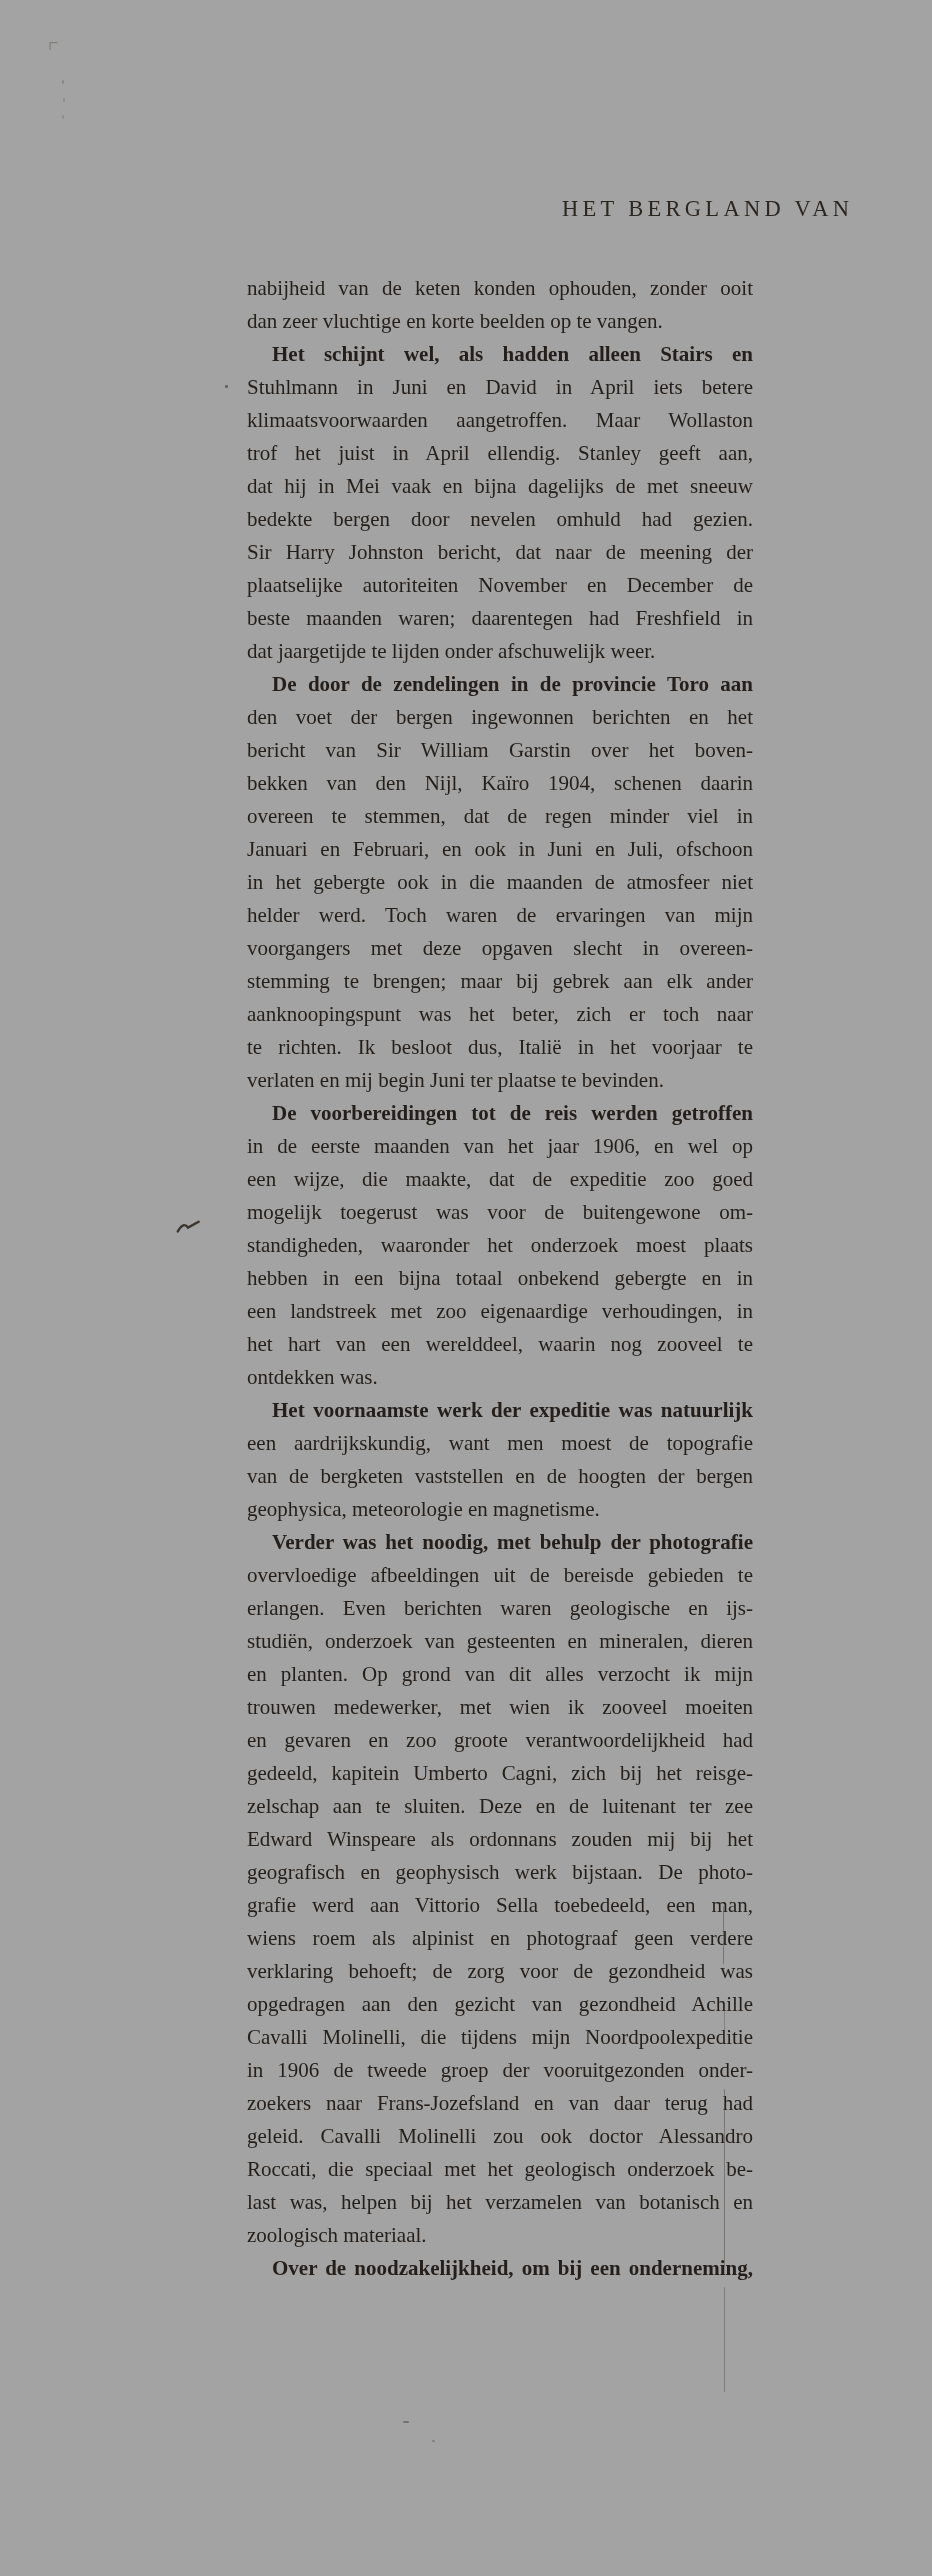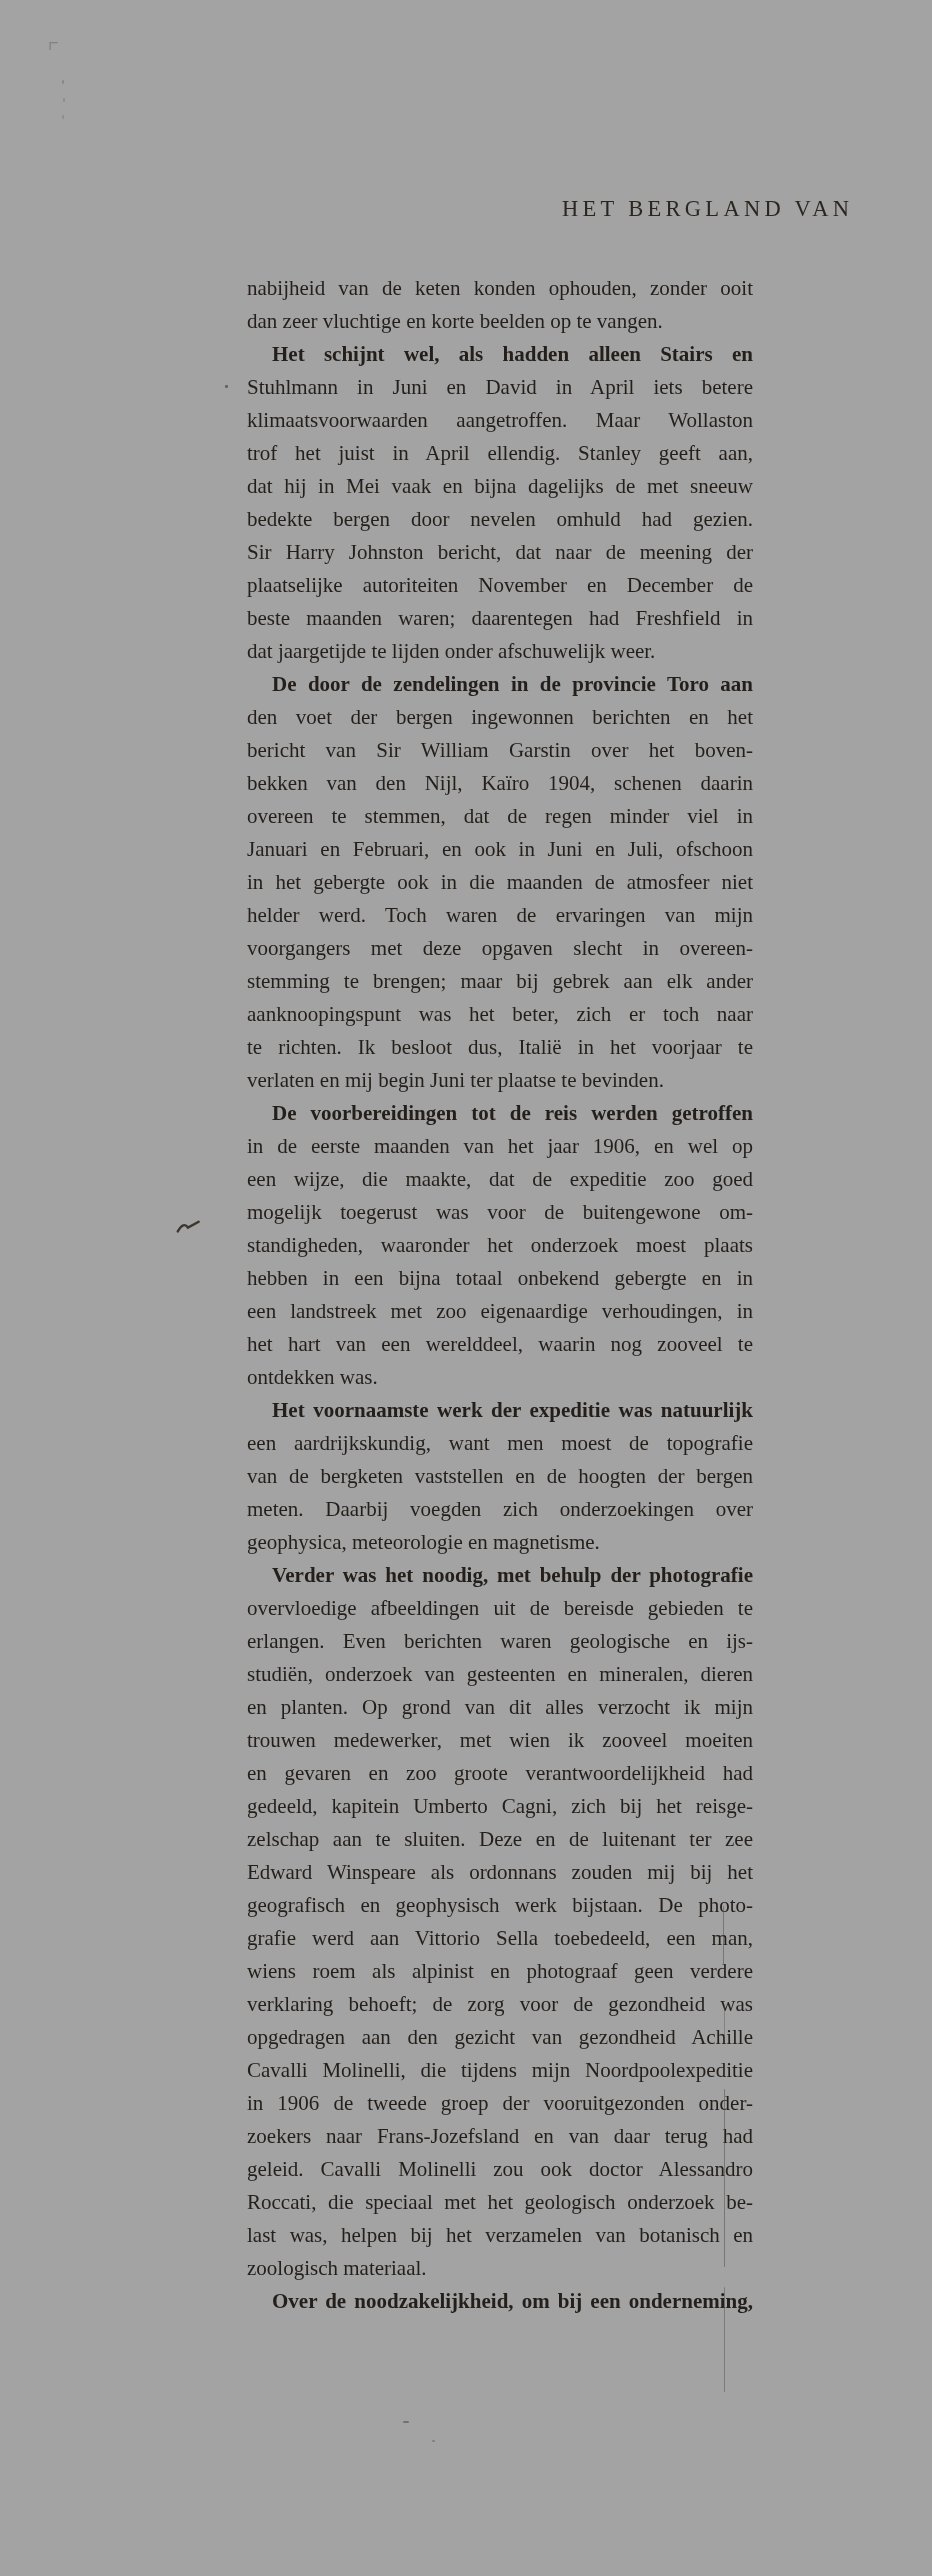--- a/index.html
+++ b/index.html
@@ -79,21 +79,20 @@
       <div class="line just">een wijze, die maakte, dat de expeditie zoo goed</div>
       <div class="line just">mogelijk toegerust was voor de buitengewone om-</div>
       <div class="line just">standigheden, waaronder het onderzoek moest plaats</div>
       <div class="line just">hebben in een bijna totaal onbekend gebergte en in</div>
       <div class="line just">een landstreek met zoo eigenaardige verhoudingen, in</div>
       <div class="line just">het hart van een werelddeel, waarin nog zooveel te</div>
       <div class="line">ontdekken was.</div>
       <div class="line just indent">Het voornaamste werk der expeditie was natuurlijk</div>
       <div class="line just">een aardrijkskundig, want men moest de topografie</div>
       <div class="line just">van de bergketen vaststellen en de hoogten der bergen</div>
-      <div class="line just">meten. Daarbij voegden zich onderzoekingen over</div>
       <div class="line">geophysica, meteorologie en magnetisme.</div>
       <div class="line just indent">Verder was het noodig, met behulp der photografie</div>
       <div class="line just">overvloedige afbeeldingen uit de bereisde gebieden te</div>
       <div class="line just">erlangen. Even berichten waren geologische en ijs-</div>
       <div class="line just">studiën, onderzoek van gesteenten en mineralen, dieren</div>
       <div class="line just">en planten. Op grond van dit alles verzocht ik mijn</div>
       <div class="line just">trouwen medewerker, met wien ik zooveel moeiten</div>
       <div class="line just">en gevaren en zoo groote verantwoordelijkheid had</div>
       <div class="line just">gedeeld, kapitein Umberto Cagni, zich bij het reisge-</div>
       <div class="line just">zelschap aan te sluiten. Deze en de luitenant ter zee</div>

